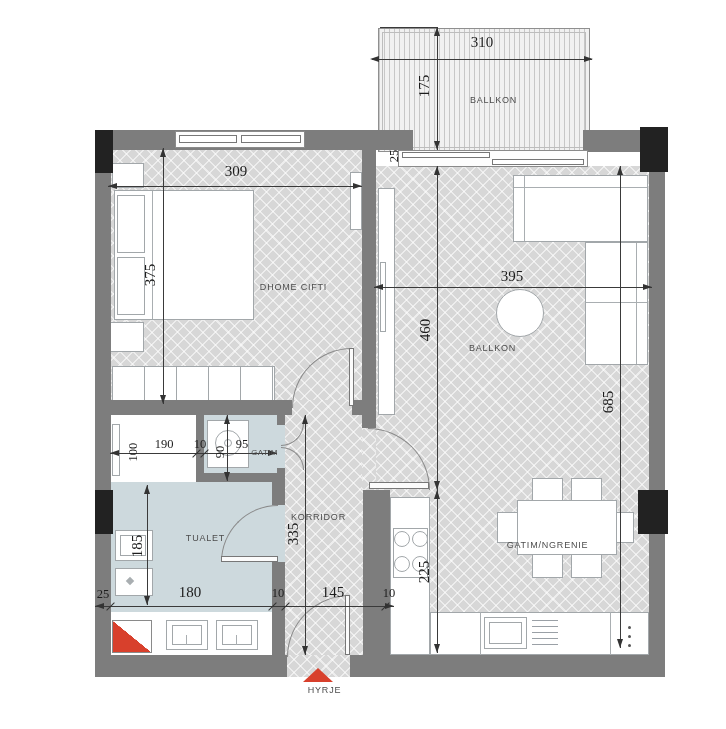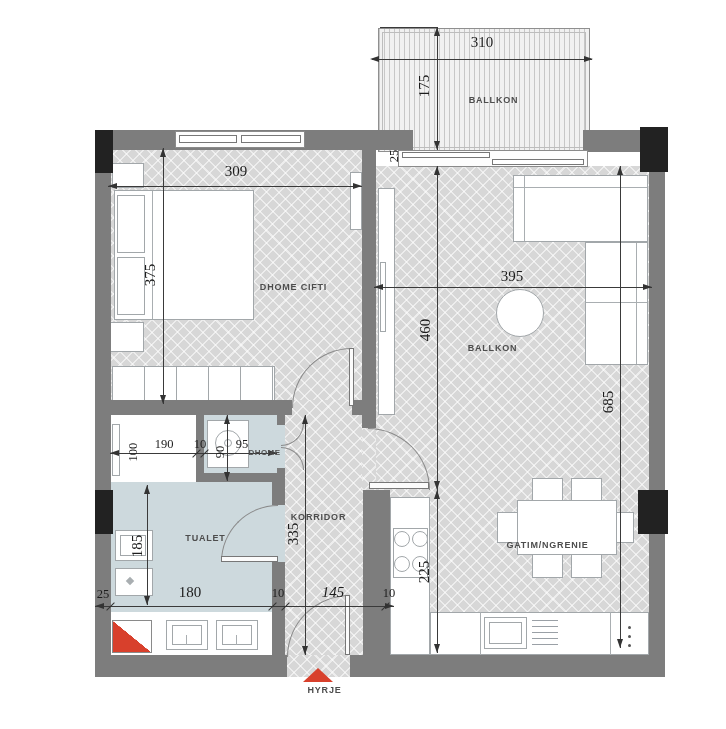--- a/index.html
+++ b/index.html
@@ -33,21 +33,21 @@
   .ar{width:0;height:0;z-index:6;}
   .ar-l{border-top:3px solid transparent;border-bottom:3px solid transparent;border-right:9px solid #333;}
   .ar-r{border-top:3px solid transparent;border-bottom:3px solid transparent;border-left:9px solid #333;}
   .ar-u{border-left:3px solid transparent;border-right:3px solid transparent;border-bottom:9px solid #333;}
   .ar-d{border-left:3px solid transparent;border-right:3px solid transparent;border-top:9px solid #333;}
   .tick{width:11px;height:1px;background:#333;transform:rotate(-45deg);z-index:6;}
   .lbl{font-family:"Liberation Serif",serif;font-size:15px;color:#1c1c1c;
        transform:translate(-50%,-50%);white-space:nowrap;z-index:7;}
   .lbl.sm{font-size:12.5px;}
   .vlbl{transform:translate(-50%,-50%) rotate(-90deg);}
-  .rlbl{font-size:9px;font-weight:700;letter-spacing:.8px;color:#4d4d4d;
+  .rlbl{font-size:9px;font-weight:400;letter-spacing:.8px;color:#4d4d4d;
         transform:translate(-50%,-50%);white-space:nowrap;z-index:7;padding-left:13px;}
   .rlbl.tiny{font-size:8px;letter-spacing:.4px;}
   
   .tri-up{width:0;height:0;border-left:15px solid transparent;border-right:15px solid transparent;
           border-bottom:14px solid #d8402c;z-index:7;}
   .shaft{background:linear-gradient(to top right,#d8402c 49.5%,#ffffff 50%);
          border:1px solid #8a8a8a;z-index:2;box-sizing:border-box;}
   .dot{background:#555;border-radius:50%;z-index:3;}
 </style>
 </head>
@@ -230,27 +230,27 @@
   <div class="abs dl" style="left:95px;top:606px;width:299px;height:1px;"></div>
   <div class="abs ar ar-l" style="left:95px;top:603px;"></div>
   <div class="abs ar ar-r" style="left:385px;top:603px;"></div>
   <div class="abs tick" style="left:105px;top:606px;"></div>
   <div class="abs tick" style="left:267px;top:606px;"></div>
   <div class="abs tick" style="left:280px;top:606px;"></div>
   <div class="abs tick" style="left:380px;top:606px;"></div>
   <div class="abs lbl sm" style="left:103px;top:594px;">25</div>
   <div class="abs lbl" style="left:190px;top:592px;">180</div>
   <div class="abs lbl sm" style="left:278px;top:593px;">10</div>
-  <div class="abs lbl" style="left:333px;top:592px;font-style:italic;">145</div>
+  <div class="abs lbl" style="left:333px;top:592px;">145</div>
   <div class="abs lbl sm" style="left:389px;top:593px;">10</div>
 
   <div class="abs rlbl" style="left:487px;top:100px;">BALLKON</div>
   <div class="abs rlbl" style="left:287px;top:287px;">DHOME CIFTI</div>
   <div class="abs rlbl" style="left:486px;top:348px;">BALLKON</div>
   <div class="abs rlbl" style="left:541px;top:545px;">GATIM/NGRENIE</div>
   <div class="abs rlbl" style="left:312px;top:517px;">KORRIDOR</div>
   <div class="abs rlbl" style="left:199px;top:538px;">TUALET</div>
-  <div class="abs rlbl tiny" style="left:258px;top:452px;">DHOME</div>
+  <div class="abs rlbl tiny" style="left:258px;top:452px;">GATIM</div>
 
   <div class="abs tri-up" style="left:303px;top:668px;"></div>
   <div class="abs rlbl" style="left:318px;top:690px;">HYRJE</div>
 
 </div>
 
 </body></html>

